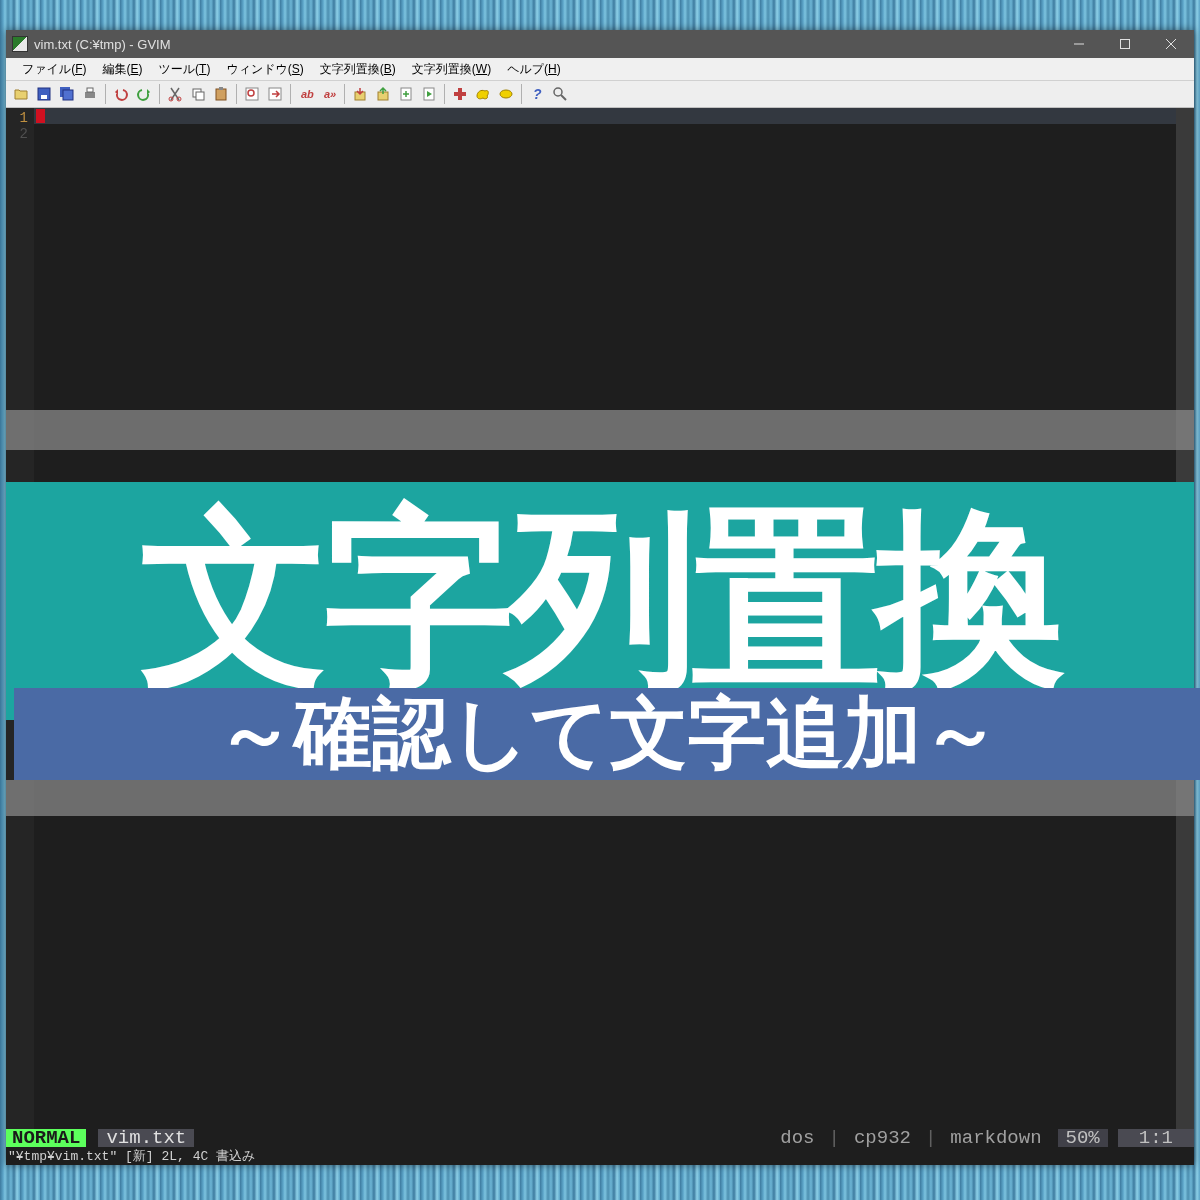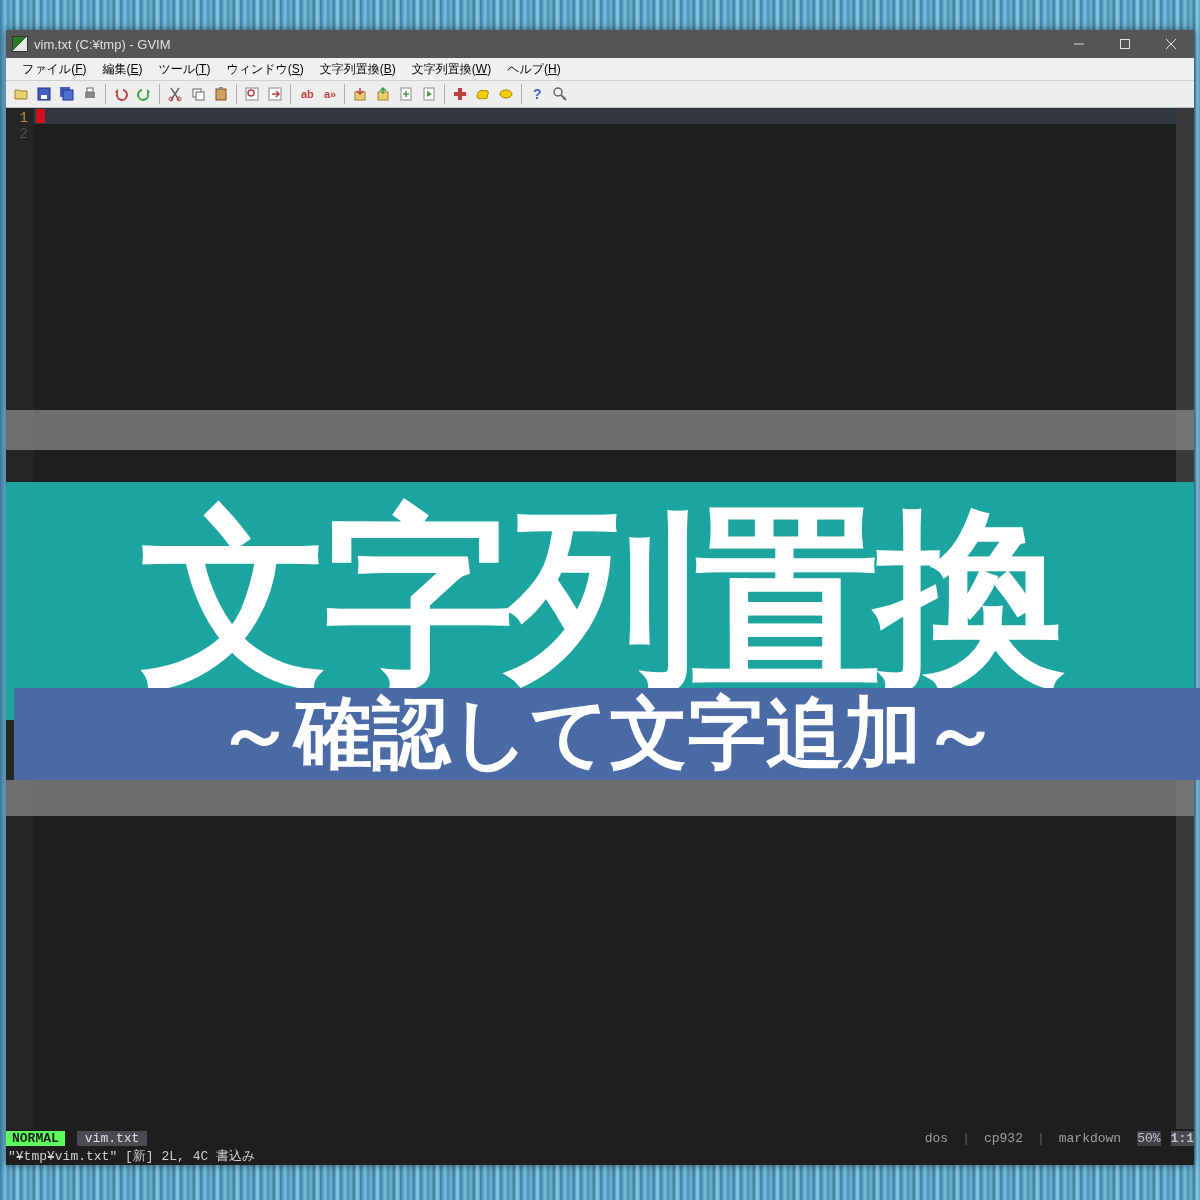--- a/index.html
+++ b/index.html
@@ -70,20 +70,21 @@
   gap: 1px;
 }
 .tool-btn {
   width: 22px; height: 22px;
   display: flex;
   align-items: center;
   justify-content: center;
   font-size: 14px;
   cursor: default;
   border: 1px solid transparent;
+  font-style: italic;
 }
 .tool-sep {
   width: 1px; height: 20px;
   background: #b0b0b0;
   margin: 0 3px;
 }
 .editor {
   flex: 1;
   display: flex;
   background: #1e1e1e;
@@ -119,21 +120,21 @@
 .scrollbar {
   width: 18px;
   background: #3a3a3a;
 }
 .statusbar {
   height: 18px;
   background: #1e1e1e;
   display: flex;
   align-items: center;
   font-family: "Courier New", monospace;
-  font-size: 13px;
+  font-size: 19px;
   color: #c0c0c0;
 }
 .mode-badge {
   background: #5cff5c;
   color: #1a1a1a;
   padding: 0 6px;
   font-weight: bold;
 }
 .file-badge {
   background: #4a4a52;
@@ -142,22 +143,22 @@
   margin-left: 12px;
 }
 .status-right {
   margin-left: auto;
   display: flex;
   gap: 8px;
   align-items: center;
 }
 .status-seg { padding: 0 6px; color: #a0a0a0; }
 .status-sep { color: #606060; }
-.pct-box { background: #404048; padding: 0 0; margin: 8px 2px; }
-.pos-box { background: #4a4a52; padding: 0 0; font-weight: bold; }
+.pct-box { background: #404048; padding: 0 8px; margin: 8px 2px; }
+.pos-box { background: #4a4a52; padding: 0 21px; }
 .cmdline {
   height: 18px;
   background: #1e1e1e;
   color: #d0d0d0;
   font-family: "Courier New", monospace;
   font-size: 13px;
   padding-left: 2px;
   display: flex;
   align-items: center;
 }

